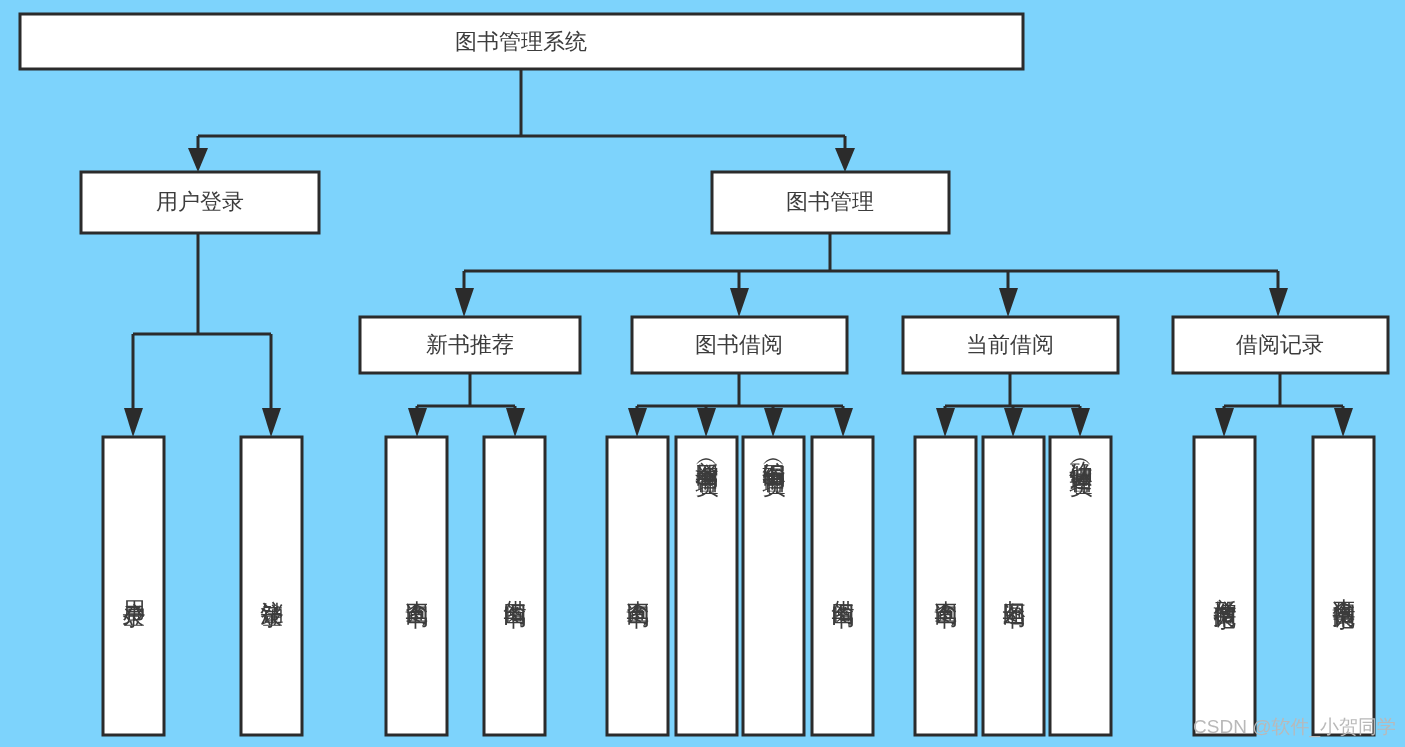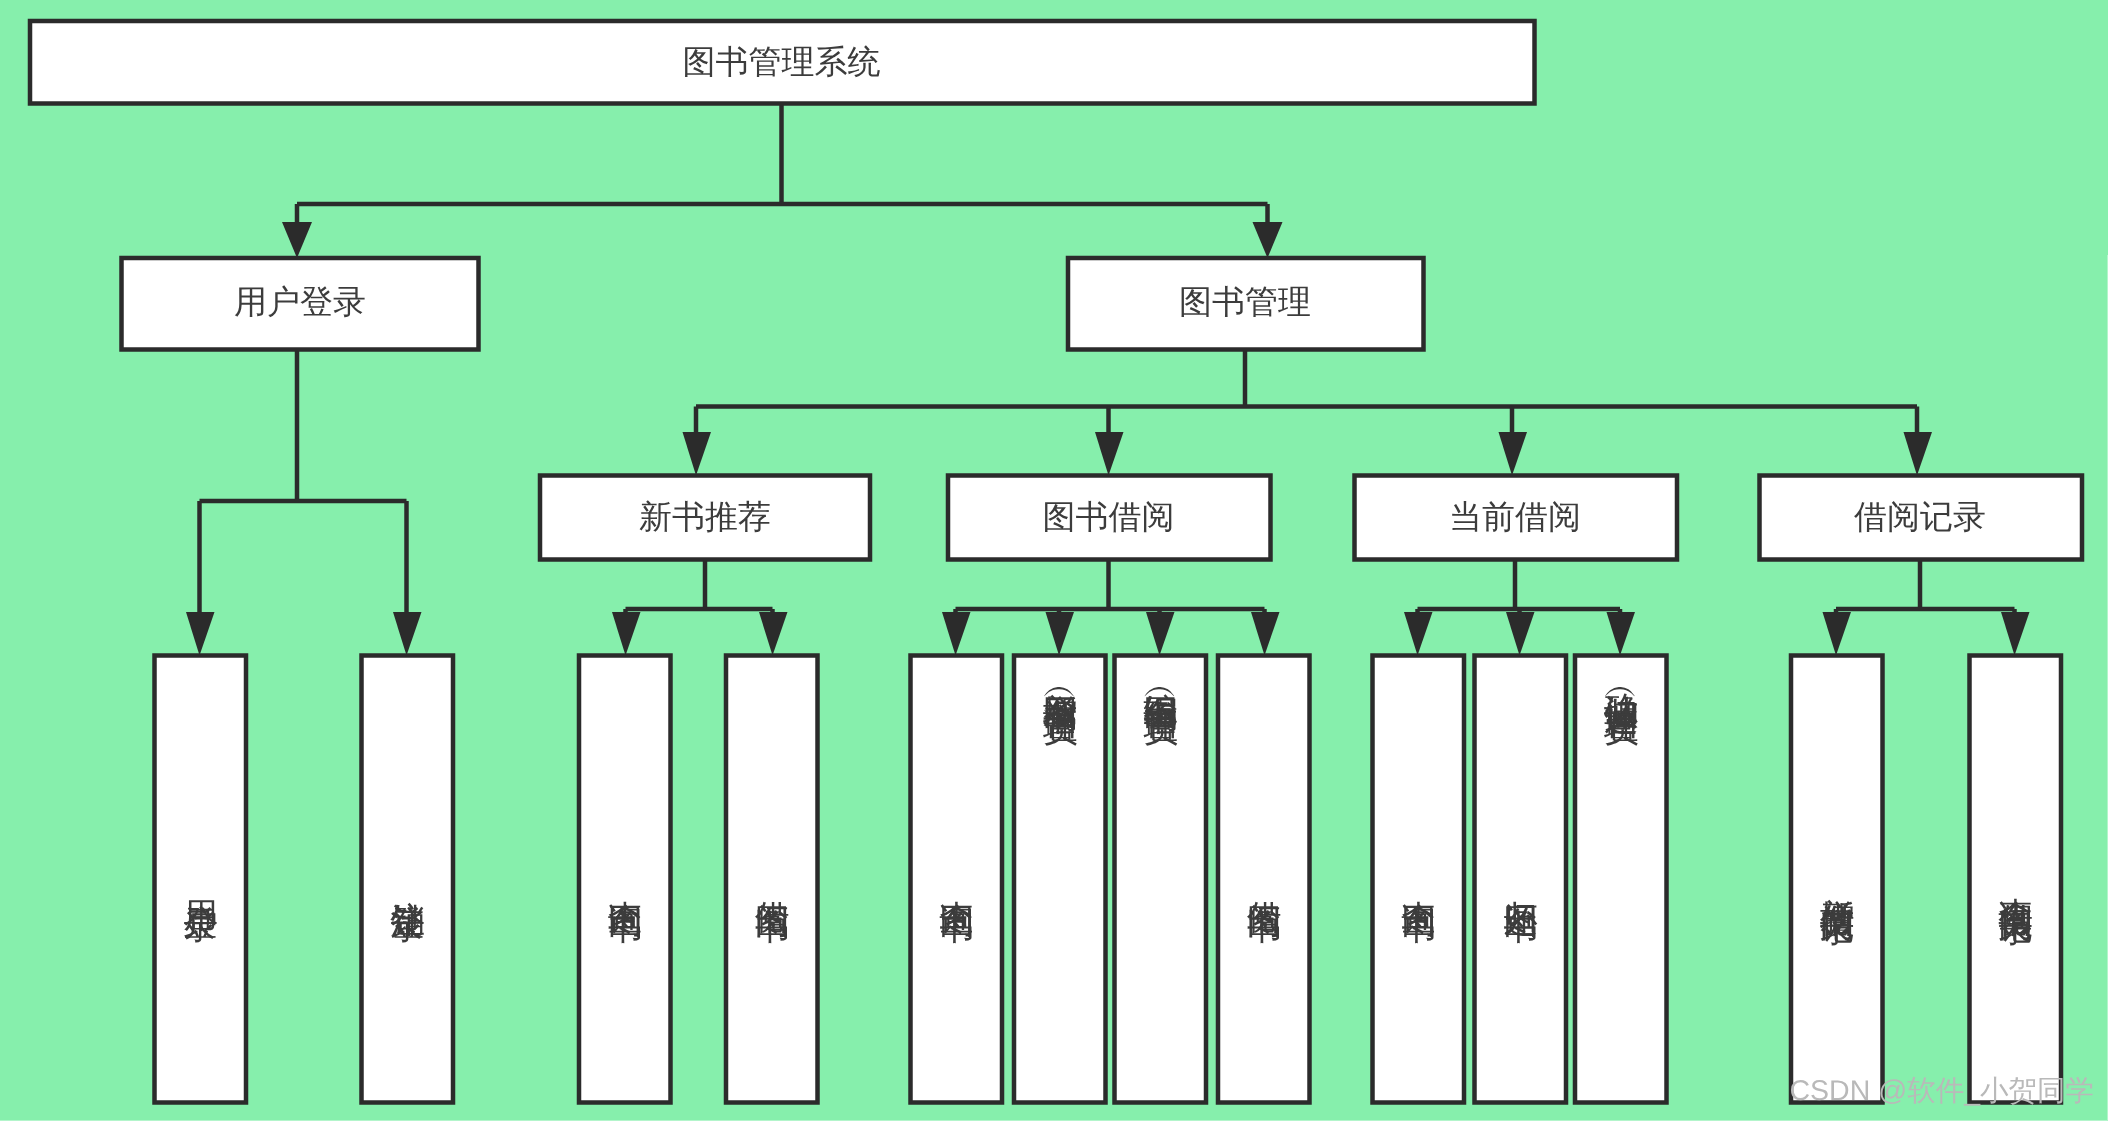--- a/index.html
+++ b/index.html
@@ -10,21 +10,21 @@
   body {
     width: 1405px;
     height: 747px;
     font-family: "Liberation Sans", "DejaVu Sans", sans-serif;
     overflow: hidden;
   }
   #diagram-root {
     position: relative;
     width: 1405px;
     height: 747px;
-    background: #86efac;
+    background: #7dd3fc;
   }
   svg.diagram-canvas {
     position: absolute;
     left: 0;
     top: 0;
     width: 1405px;
     height: 747px;
   }
   .node-box {
     fill: #ffffff;

